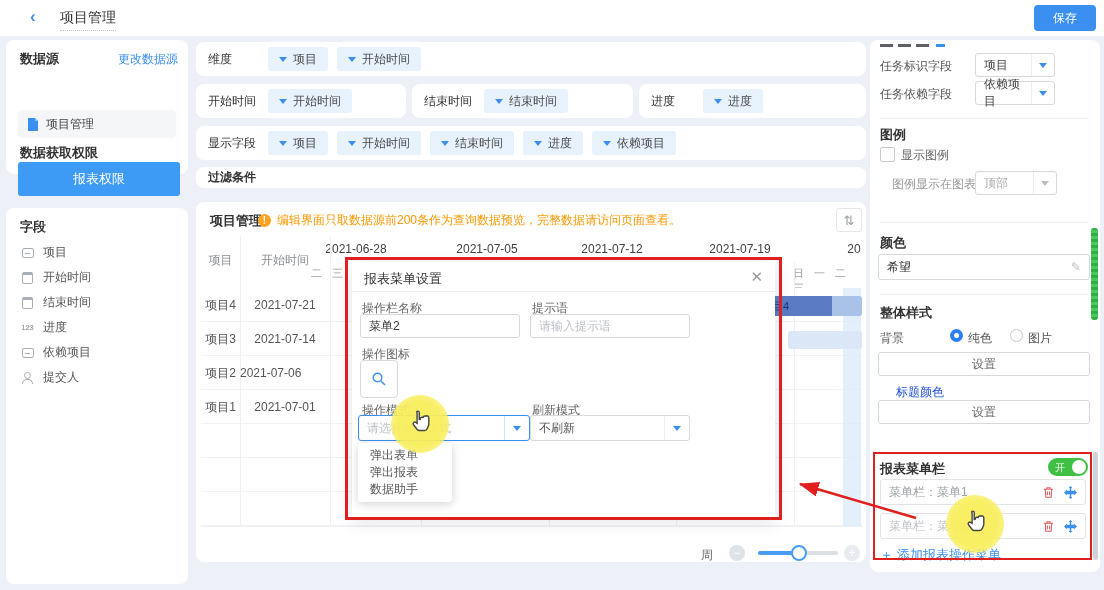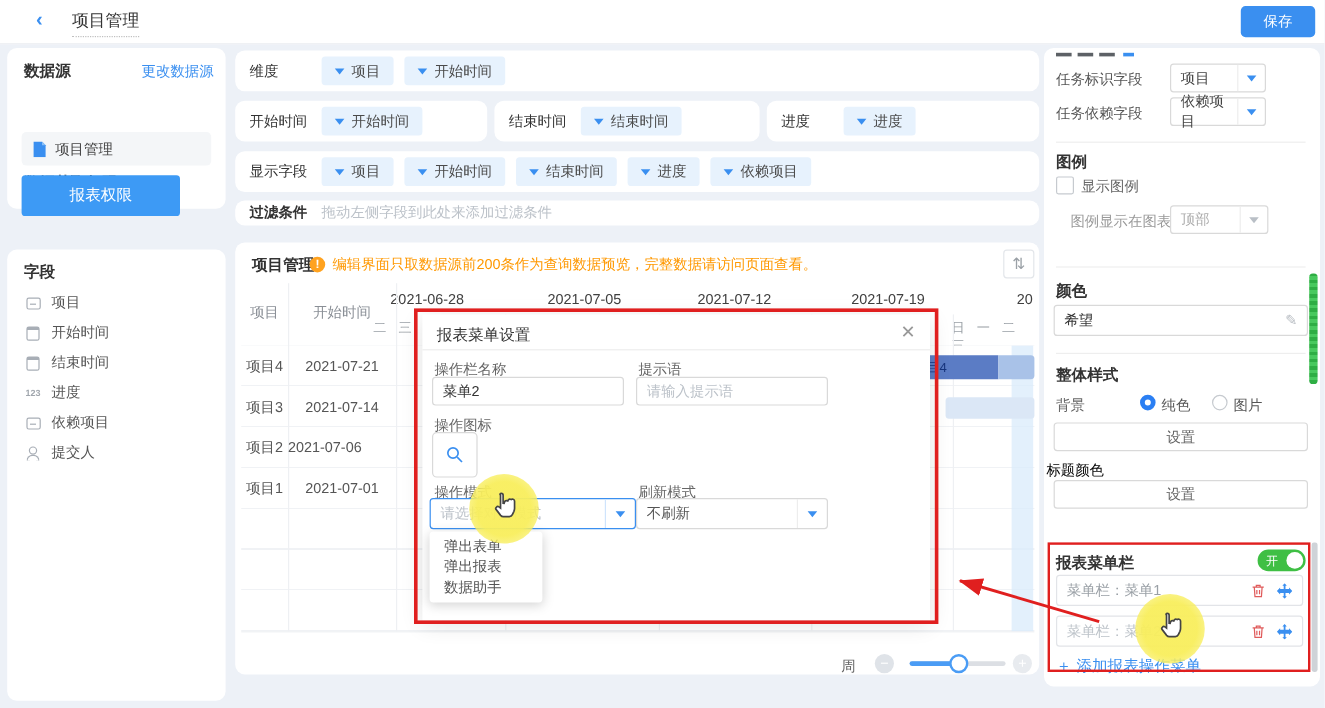--- a/index.html
+++ b/index.html
@@ -126,21 +126,21 @@
     <span class="abs link" style="right:10px;top:11px;" data-name="change-datasource-link">更改数据源</span>
     <div class="ds-item" data-name="datasource-item">
       <svg width="12" height="13" viewBox="0 0 12 13" data-name="document-icon">
           <path d="M1 0h7l3 3v10H1z" fill="#3a8ff0"></path>
           <path d="M8 0l3 3H8z" fill="#8cc0f7"></path>
         </svg>
       <span data-name="datasource-item-label">项目管理</span>
     </div>
     <span class="abs sec-title" style="left:14px;top:104px;" data-name="perm-title">数据获取权限</span>
   </div>
-  <button class="perm-btn" style="top:146px;left:18px;width:132px;" data-name="report-permission-button">报表权限</button>
+  <button class="perm-btn" style="top:162px;left:18px;width:162px;" data-name="report-permission-button">报表权限</button>
 
   <div class="card" style="left:6px;top:208px;width:182px;height:376px;" data-name="fields-card">
     <span class="abs sec-title" style="left:14px;top:10px;" data-name="fields-title">字段</span>
     <div class="abs" style="left:0;top:32px;right:0;" data-name="fields-list">
 
         <div class="field-item" data-name="field-item">
           <span class="ficon icon-text" data-name="field-type-icon"></span>
           <span data-name="field-label">项目</span>
         </div>
 
@@ -237,21 +237,20 @@
 
         <span class="chip" data-name="display-field-chip">
           <span class="caret-b" data-name="chevron-down-icon"></span>
           <span data-name="chip-label">依赖项目</span>
         </span>
       </div>
   </div>
 
   <div class="cfg-row" style="left:196px;top:167px;width:670px;height:21px;" data-name="filter-row">
     <span class="cfg-label bold" style="font-weight:bold;" data-name="filter-label">过滤条件</span>
-    <span class="placeholder" data-name="filter-placeholder">拖动左侧字段到此处来添加过滤条件</span>
   </div>
 
   <div class="card" style="left:196px;top:202px;width:670px;height:360px;border-radius:8px;" data-name="preview-card">
     <span class="abs bold" style="left:14px;top:10px;font-size:13px;" data-name="preview-title">项目管理</span>
     <div class="abs warn" style="left:62px;top:10px;" data-name="preview-warning">
       <span class="warn-ic" data-name="warning-icon">!</span>
       <span data-name="warning-text">编辑界面只取数据源前200条作为查询数据预览，完整数据请访问页面查看。</span>
     </div>
     <div class="sort-box" style="left:640px;top:6px;" data-name="sort-button">⇅</div>
 
@@ -403,21 +402,21 @@
     </div>
 
     <div class="rp-hr" style="top:254px;" data-name="divider"></div>
     <span class="abs sec-title" style="left:10px;top:264px;" data-name="style-title">整体样式</span>
     <span class="rp-label" style="left:10px;top:290px;color:#666;" data-name="background-label">背景</span>
     <span class="abs radio on" style="left:80px;top:289px;" data-name="bg-solid-radio"></span>
     <span class="rp-label" style="left:98px;top:290px;color:#555;" data-name="bg-solid-label">纯色</span>
     <span class="abs radio off" style="left:140px;top:289px;" data-name="bg-image-radio"></span>
     <span class="rp-label" style="left:158px;top:290px;color:#555;" data-name="bg-image-label">图片</span>
     <div class="wbtn" style="left:8px;top:312px;width:212px;" data-name="bg-set-button">设置</div>
-    <span class="rp-label" style="left:2px;top:344px;color:#000000;" data-name="title-color-label">标题颜色</span>
+    <span class="rp-label" style="left:26px;top:344px;color:#1d4ed8;" data-name="title-color-label">标题颜色</span>
     <div class="wbtn" style="left:8px;top:360px;width:212px;" data-name="title-color-set-button">设置</div>
 
     <span class="abs sec-title" style="left:10px;top:420px;" data-name="menu-bar-title">报表菜单栏</span>
     <div class="toggle" style="left:178px;top:418px;" data-name="menu-bar-toggle">
       <span class="t-label" data-name="toggle-on-label">开</span>
       <span class="knob" data-name="toggle-knob"></span>
     </div>
 
     <div class="menu-item" style="left:10px;top:439px;width:206px;" data-name="menu-item-1">
       <span class="mi-text" data-name="menu-item-label">菜单栏：菜单1</span>

